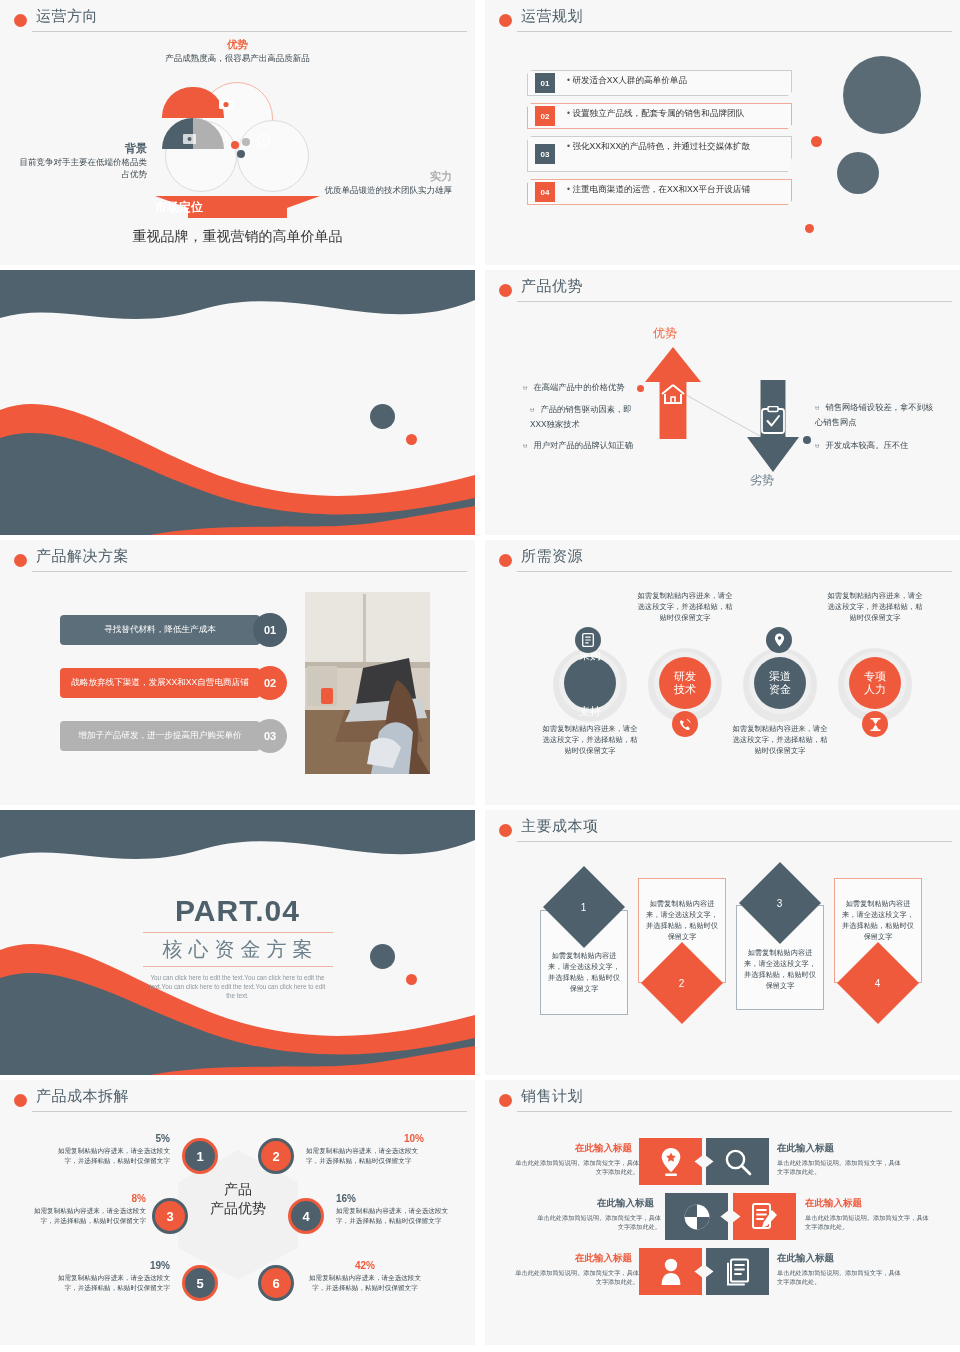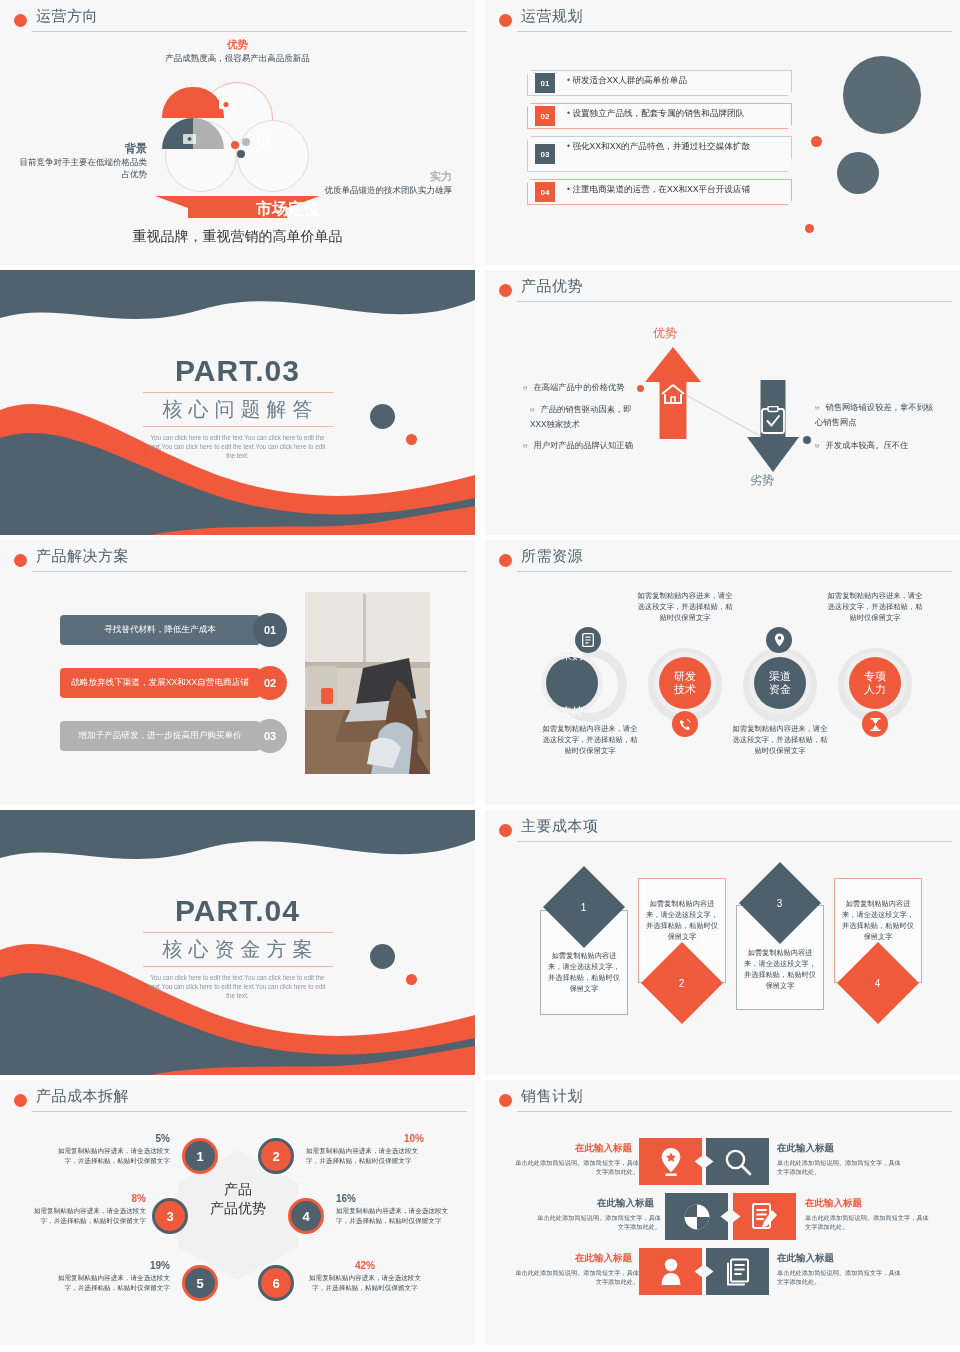--- a/index.html
+++ b/index.html
@@ -45,22 +45,22 @@
   .s1-lbl { position:absolute; font-size:8.5px; line-height:12px; color:#3e4a52; }
   .s1-lbl b { display:block; font-size:11px; margin-bottom:2px; font-weight:bold; }
   .s1-left { left:12px; top:142px; width:135px; text-align:right; }
   .s1-left b { color:#4e606b; }
   .s1-right { left:312px; top:142px; width:140px; text-align:right;margin-top:28px; }
   .s1-right b { color:#adadad; }
   .s1-arrow { position:absolute; left:155px; top:196px; width:165px; height:26px; }
   .s1-arrow .wing { position:absolute; left:0; top:0; width:165px; height:26px;
        background:#f05a3c;
        clip-path:polygon(0 0, 33px 0, 33px 0, 33px 0, 132px 0, 165px 0, 132px 12px, 132px 22px, 33px 22px, 33px 12px); }
-  .s1-arrow span { position:absolute; left:0; right:0; top:3px; text-align:right;
-       color:#fff; font-size:16px; font-weight:bold; z-index:3; }
+  .s1-arrow span { position:absolute; left:0; right:0; top:3px; text-align:left;
+       color:#fff; font-size:12px; font-weight:bold; z-index:3; }
   .s1-bottom { position:absolute; left:0; right:0; top:228px; text-align:center;
        font-size:14px; color:#333; }
 
   
   .s2-list { position:absolute; left:42px; top:70px; width:265px; }
   .s2-row { position:relative; height:26px; margin-bottom:7px;
             background:#fafafa;
             clip-path:polygon(0 4px,4px 0,100% 0,100% 22px,calc(100% - 4px) 100%,0 100%); }
   .s2-row .frame { position:absolute; inset:0;
             border:1px solid #c8ced2;
@@ -266,27 +266,20 @@
   <div class="slide part">
     <svg width="475" height="265" viewBox="0 0 475 265">
       <path d="M0 0 H475 V30 C380 70 300 10 200 40 C120 64 60 30 0 48 Z" fill="#50626d"></path>
       <path d="M0 140 C70 112 150 190 250 215 C330 235 400 225 475 205 V265 H0 Z" fill="#f0593b"></path>
       <path d="M0 168 C70 144 150 212 250 235 C330 252 400 244 475 228 V265 H0 Z" fill="#50626d"></path>
       <path d="M150 265 C230 250 320 262 380 252 C420 246 450 240 475 236 V265 Z" fill="#f0593b"></path>
     </svg>
     <div class="pd1"></div>
     <div class="pd2"></div>
     <div class="pd3"></div>
-    <div class="part-inner">
-      <div class="part-no">PART.03</div>
-      <div class="part-rule"></div>
-      <div class="part-cn">核心问题解答</div>
-      <div class="part-rule2"></div>
-      <div class="part-en">You can click here to edit the text.You can click here to edit the text.You can click here to edit the text.You can click here to edit the text.</div>
-    </div>
   </div>
 
   <div class="slide">
     <div class="hdr">
       <div class="dot"></div>
       <div class="ttl">产品优势</div>
       <div class="rule"></div>
     </div>
 
     <div class="diag"></div>
@@ -372,21 +365,21 @@
       <div class="dot"></div>
       <div class="ttl">所需资源</div>
       <div class="rule"></div>
     </div>
 
     <div class="rz-loop" style="left:68px;top:108px;"></div>
     <div class="rz-loop" style="left:163px;top:108px;"></div>
     <div class="rz-loop" style="left:258px;top:108px;"></div>
     <div class="rz-loop" style="left:353px;top:108px;"></div>
 
-    <div class="rz-circ" style="left:61px;top:117px;background:#4e606b;gap:43px;">
+    <div class="rz-circ" style="left:79px;top:117px;background:#4e606b;gap:43px;">
       <span>采购</span>
       <span>支持</span>
     </div>
     <div class="rz-badge" style="left:90px;top:87px;background:#4e606b;">
       <svg width="12" height="14" viewBox="0 0 12 14">
           <rect x="0.7" y="0.7" width="10.6" height="12.6" rx="1.3" fill="none" stroke="#fff" stroke-width="1.3"></rect>
           <path d="M3.3 4.2H8.7M3.3 7H8.7M3.3 9.8H6.6" stroke="#fff" stroke-width="1.2"></path>
         </svg>
     </div>
     <div class="rz-txt" style="left:57px;top:183px;">如需复制粘贴内容进来，请全选这段文字，并选择粘贴，粘贴时仅保留文字</div>

